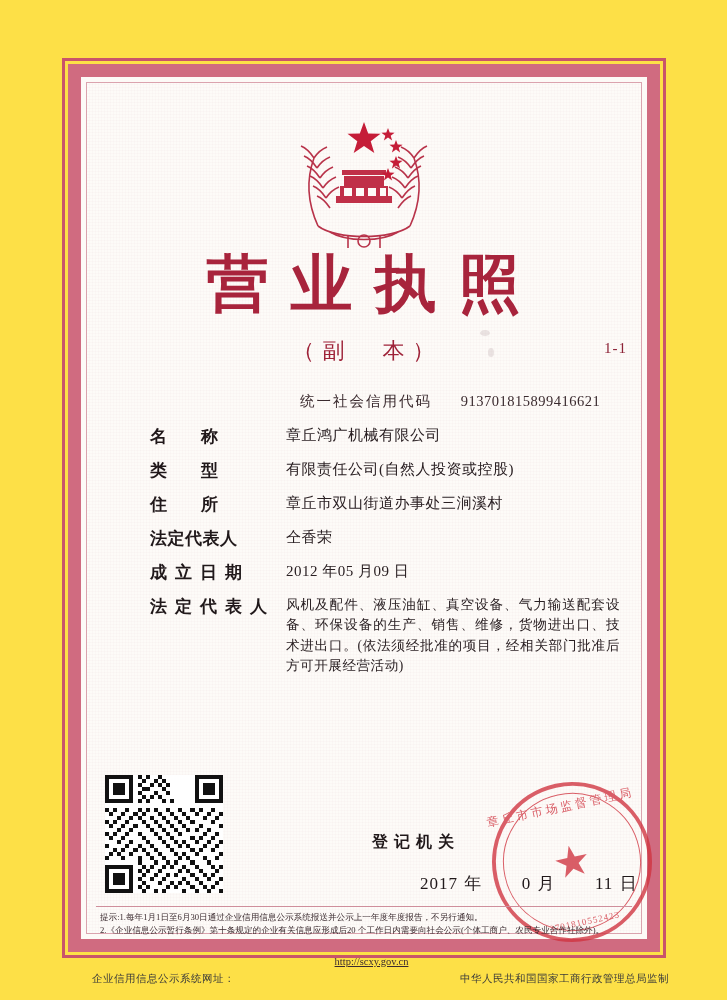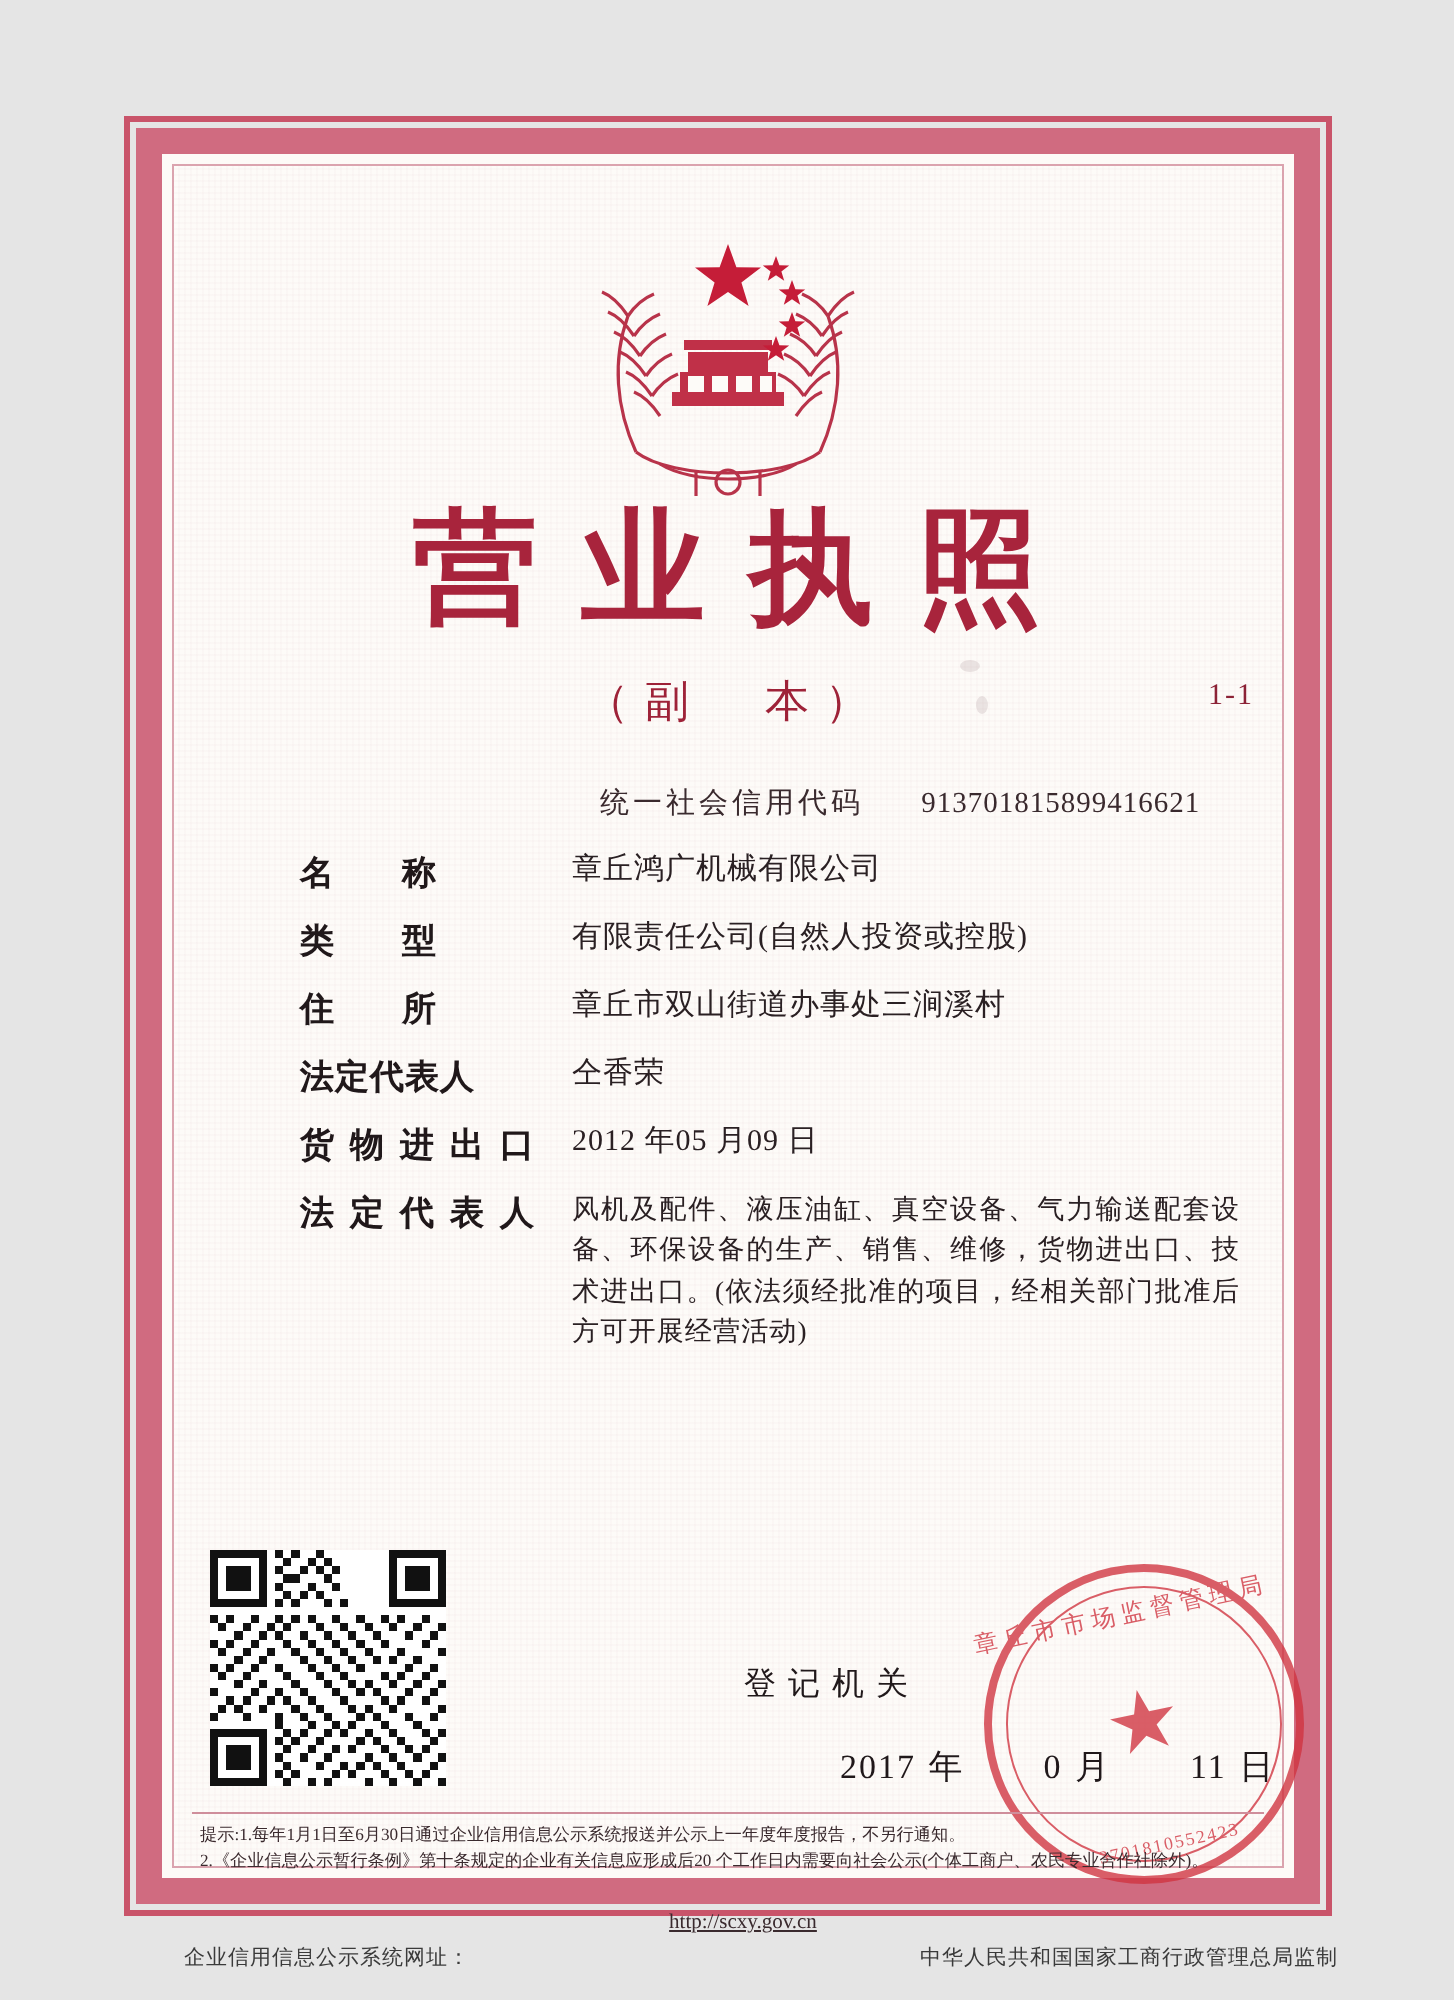--- a/index.html
+++ b/index.html
@@ -12,21 +12,21 @@
     height: 1000px;
     font-family: "Liberation Serif", serif;
     color: #1a1a1a;
     overflow: hidden;
     position: relative;
   }
 
   .page {
     position: absolute;
     inset: 0;
-    background: #e5e5e5;
+    background: #fde047;
   }
 
   
   .frame-outer {
     position: absolute;
     left: 62px;
     top: 58px;
     width: 604px;
     height: 900px;
     border: 3px solid #c9546a;
@@ -175,21 +175,21 @@
     text-align: justify;
     width: 350px;
   }
 
   
   .reg-authority {
     position: absolute;
     left: 372px;
     top: 832px;
     font-size: 16px;
-    font-weight: normal;
+    font-weight: bold;
     letter-spacing: 6px;
     color: #20181a;
   }
   .reg-date {
     position: absolute;
     left: 420px;
     top: 872px;
     font-size: 17px;
     letter-spacing: 2px;
     color: #20181a;
@@ -394,21 +394,21 @@
     </div>
     <div class="field-row">
       <div class="field-label">住　　所</div>
       <div class="field-value">章丘市双山街道办事处三涧溪村</div>
     </div>
     <div class="field-row">
       <div class="field-label l5">法定代表人</div>
       <div class="field-value">仝香荣</div>
     </div>
     <div class="field-row">
-      <div class="field-label l4">货物进出口</div>
+      <div class="field-label l4">成立日期</div>
       <div class="field-value">2012 年05 月09 日</div>
     </div>
     <div class="field-row">
       <div class="field-label l4">法定代表人</div>
       <div class="field-value small">风机及配件、液压油缸、真空设备、气力输送配套设备、环保设备的生产、销售、维修，货物进出口、技术进出口。(依法须经批准的项目，经相关部门批准后方可开展经营活动)</div>
     </div>
   </div>
 
   <div class="reg-authority">登记机关</div>
 

